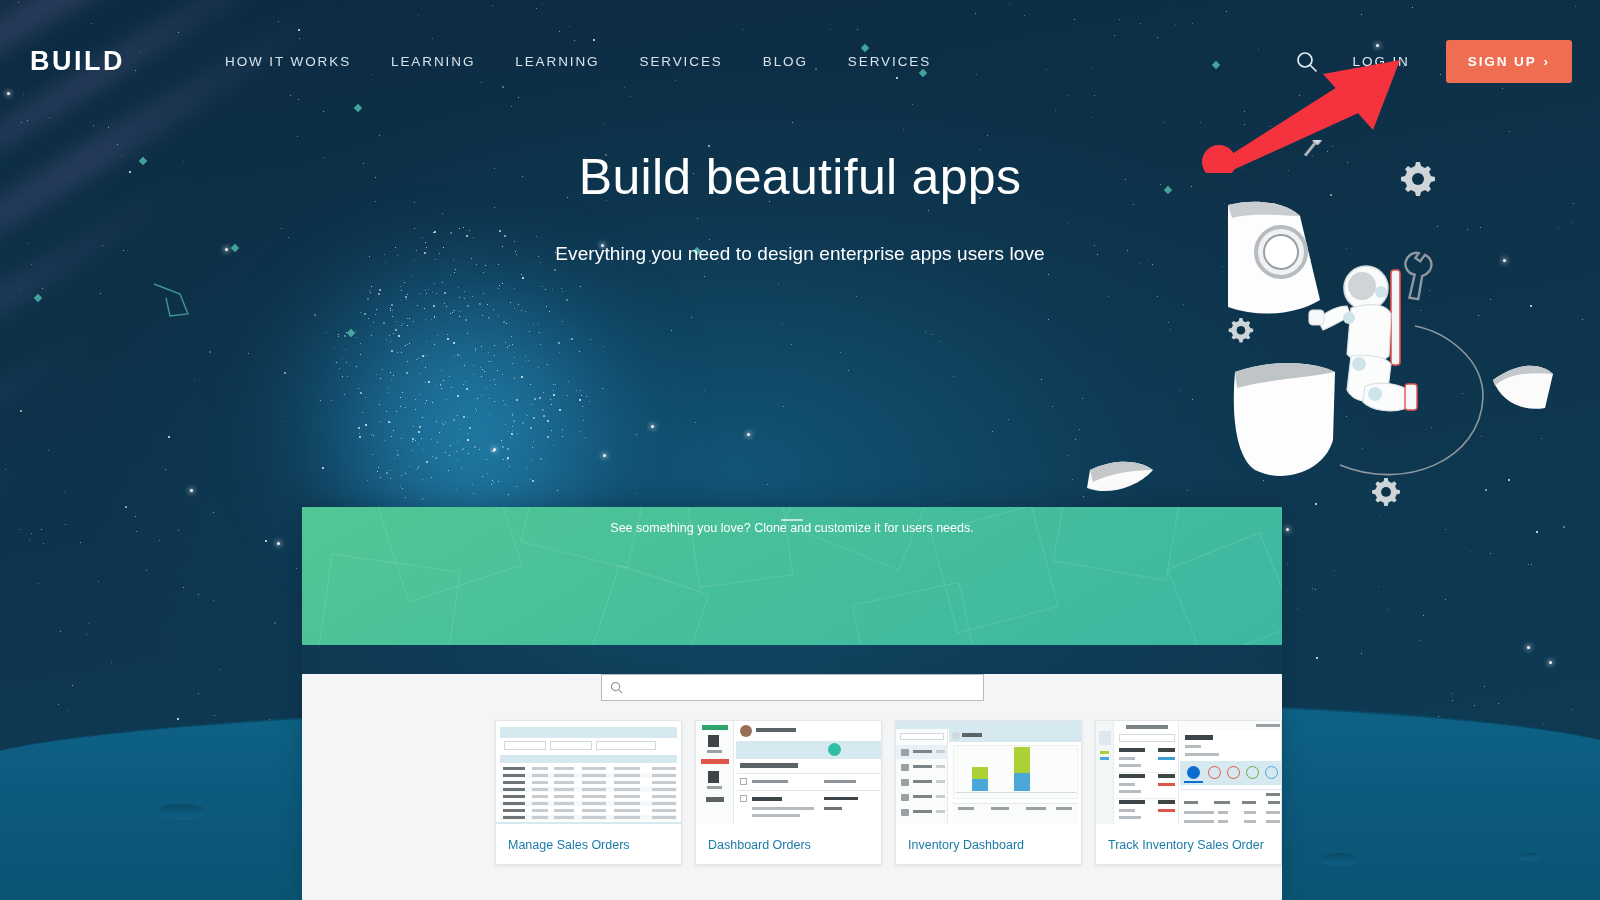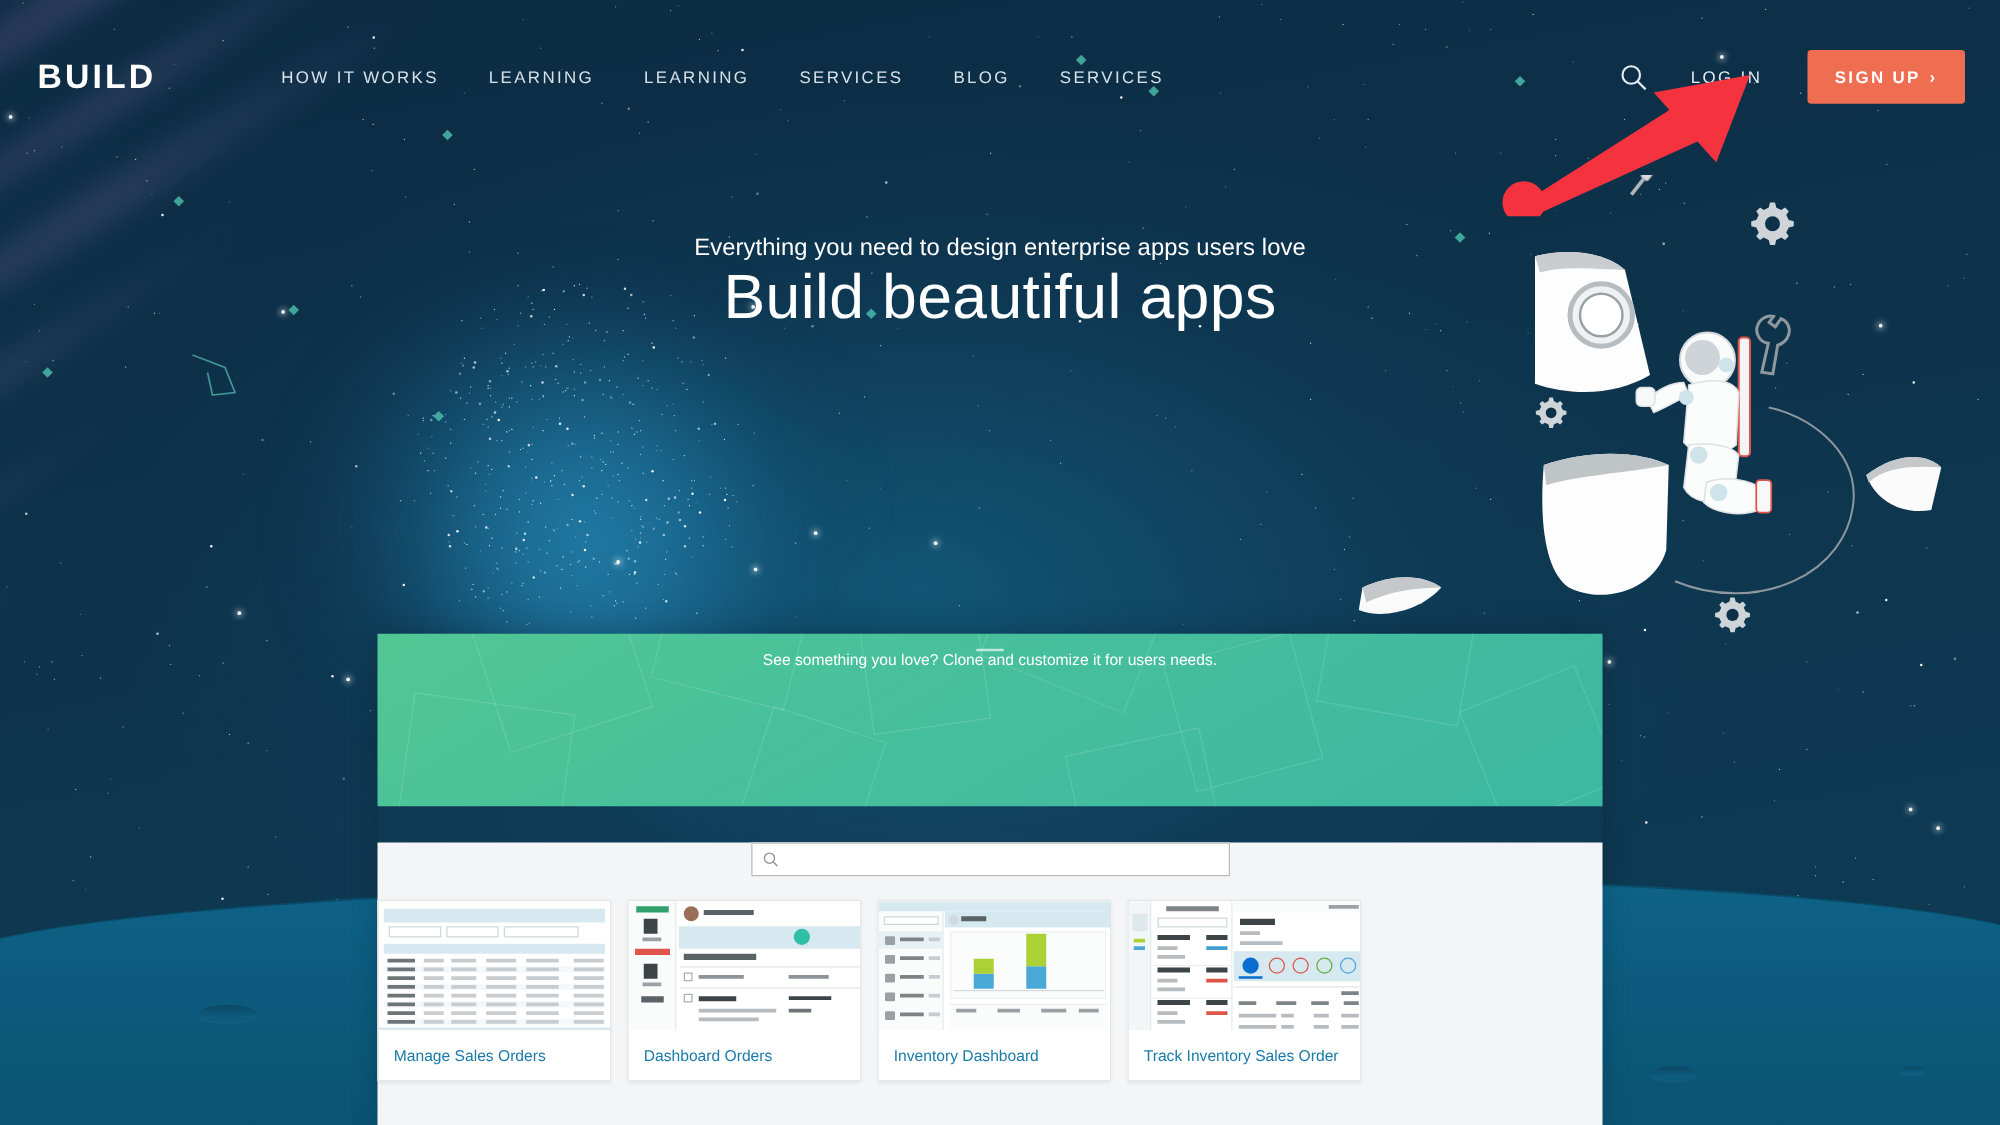--- a/index.html
+++ b/index.html
@@ -118,21 +118,21 @@
   #gh-l1{ margin-top:13px; }
   #gallery-body{ background:#f4f5f6; height:262px; position:relative; }
   #search-wrap{
     width:383px;height:27px;margin:29px auto 0;background:#fff;
     border:1px solid #b8bcbf; display:flex; align-items:center; padding:0 8px;
   }
   #search-input{
     border:none; outline:none; flex:1; font-size:12px; margin-left:6px;
     font-family:"Liberation Sans", sans-serif; color:#333; background:transparent;
   }
-  #cards{ display:flex; gap:13px; padding:0 0 0 0; justify-content:flex-start; margin-top:19px; }
+  #cards{ display:flex; gap:13px; padding:0 0 0 0; justify-content:flex-end; margin-top:19px; }
   .card{
     width:187px; background:#fff; border:1px solid #e3e5e7;
     box-shadow:0 1px 3px rgba(0,0,0,0.08); overflow:hidden;
   }
   .card-thumb{ height:103px; overflow:hidden; position:relative; background:#fff; }
   .card-title{
     color:#1a7ba8; font-size:12.5px; padding:14px 12px 12px; white-space:nowrap;
     overflow:hidden; text-overflow:ellipsis;
   }
   
@@ -1088,22 +1088,22 @@
     </div>
     <div id="login">LOG IN</div>
     <button id="signup">
       <span>SIGN UP</span>
       <span>›</span>
     </button>
   </div>
 </div>
 
 <div id="hero">
+  <div id="hero-title">Build beautiful apps</div>
   <div id="hero-sub">Everything you need to design enterprise apps users love</div>
-  <div id="hero-title">Build beautiful apps</div>
 </div>
 
 <svg id="arrow" width="210" height="115" viewBox="0 0 210 115">
   <g fill="#f5333f">
     <path d="M18,108 L150,24 L170,52 L38,112 Z"></path>
     <circle cx="24" cy="104" r="17"></circle>
     <polygon points="205,2 128,16 178,72"></polygon>
   </g>
 </svg>
 

